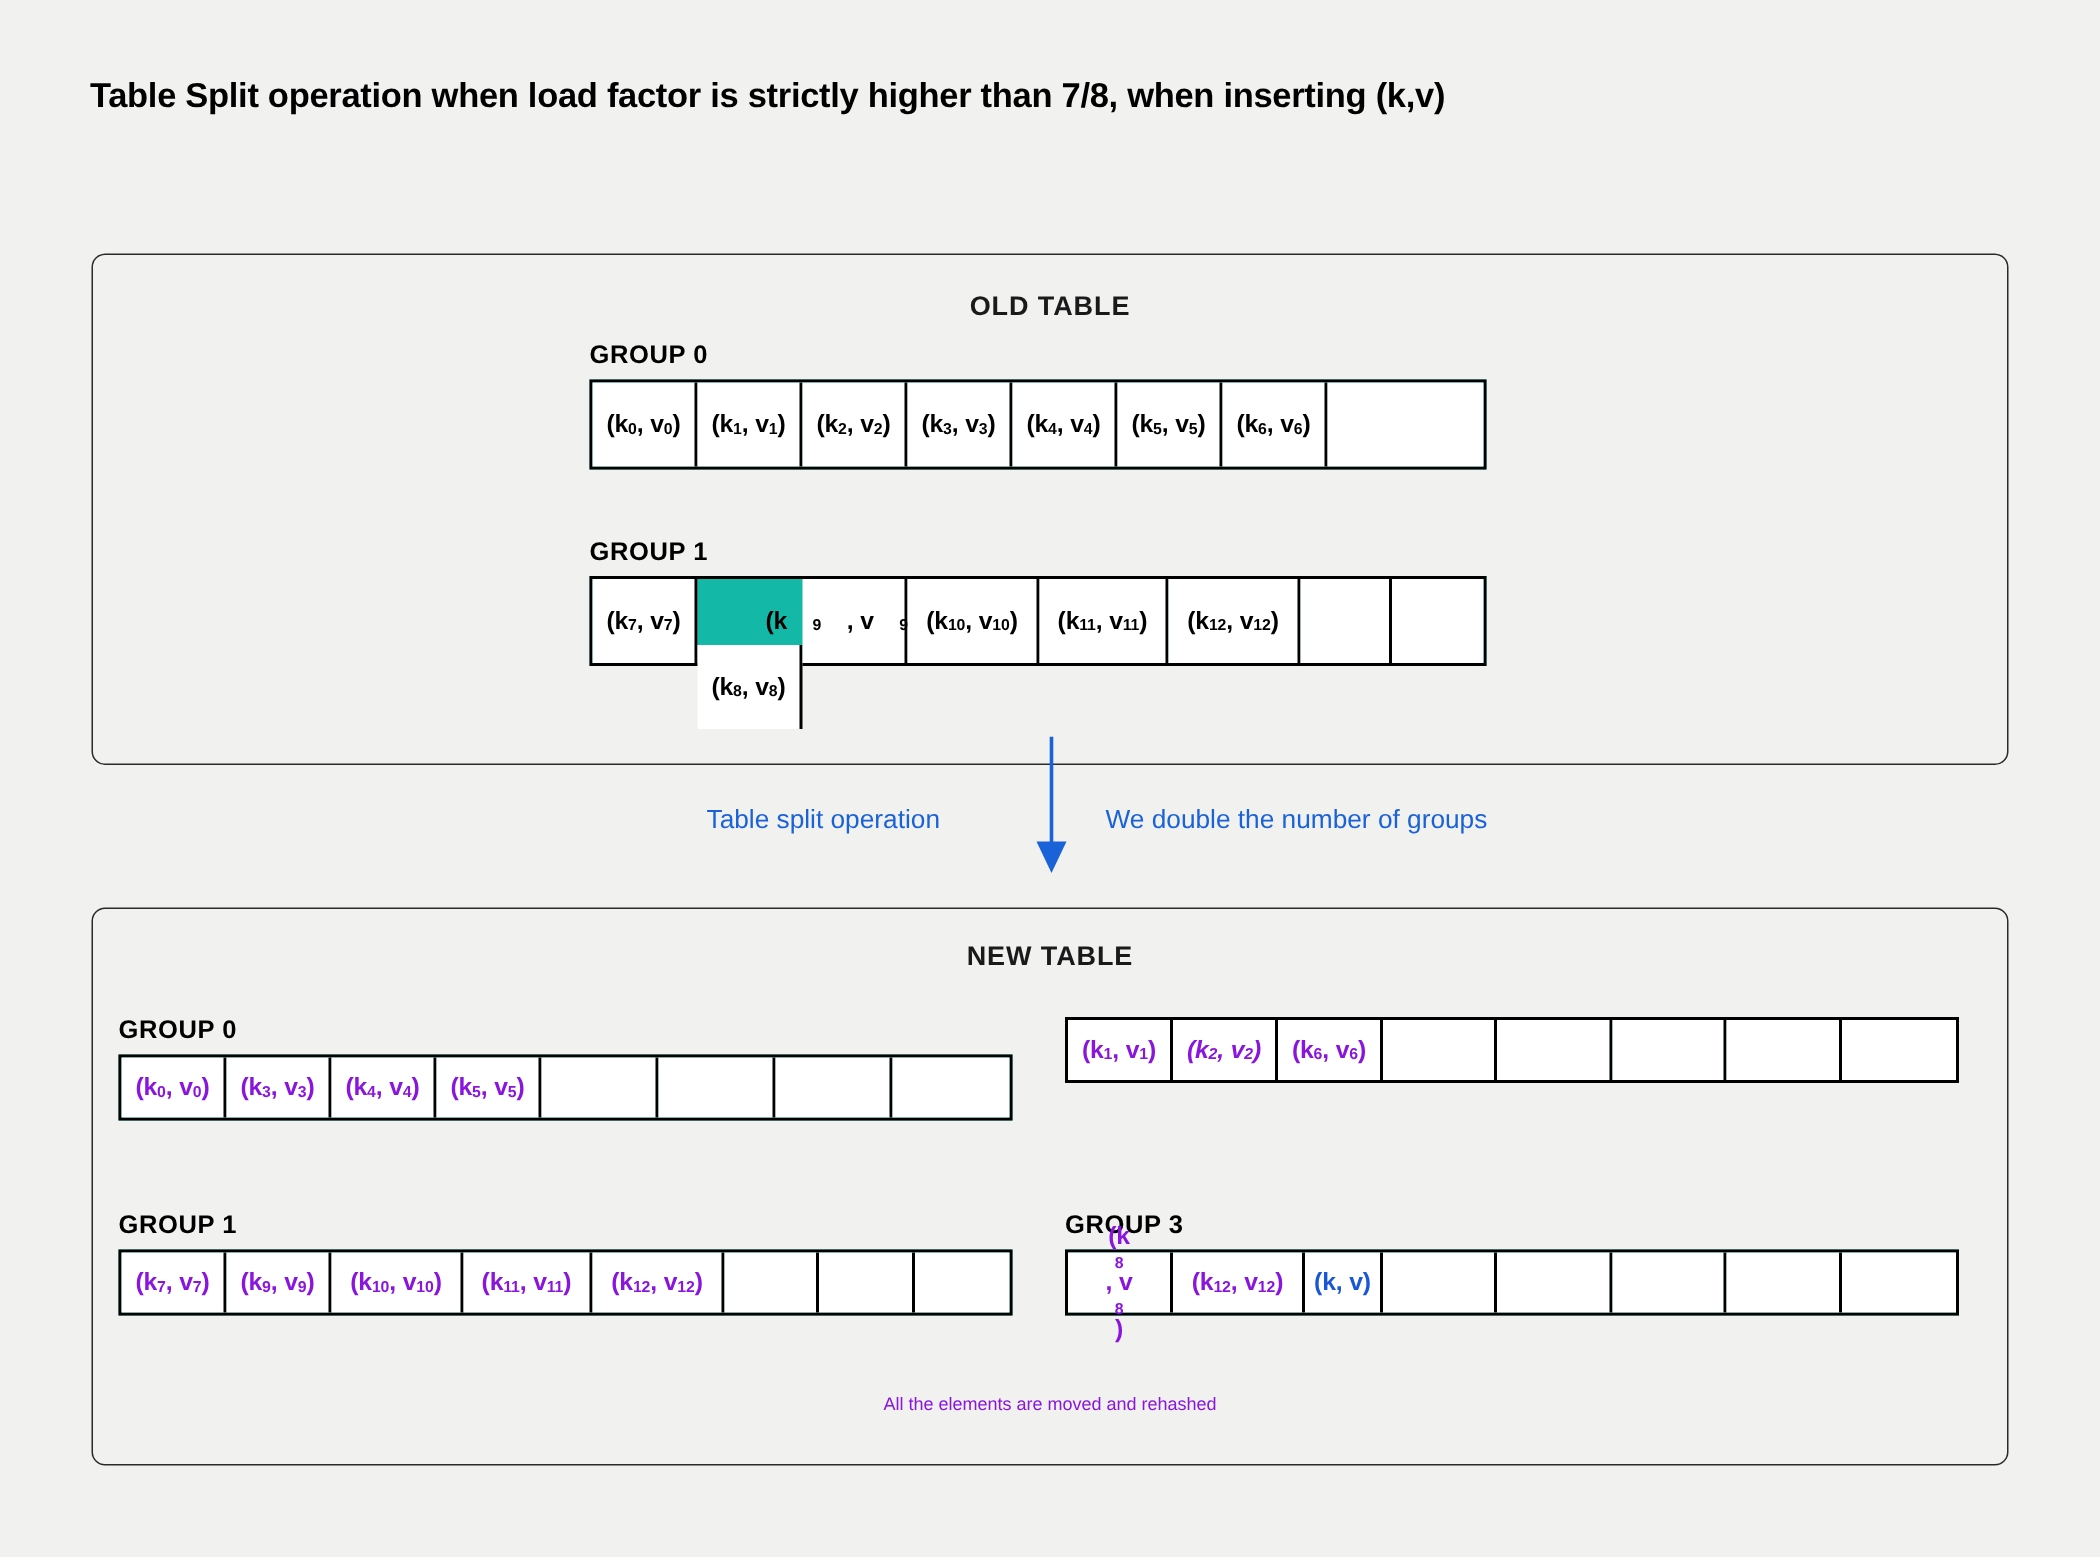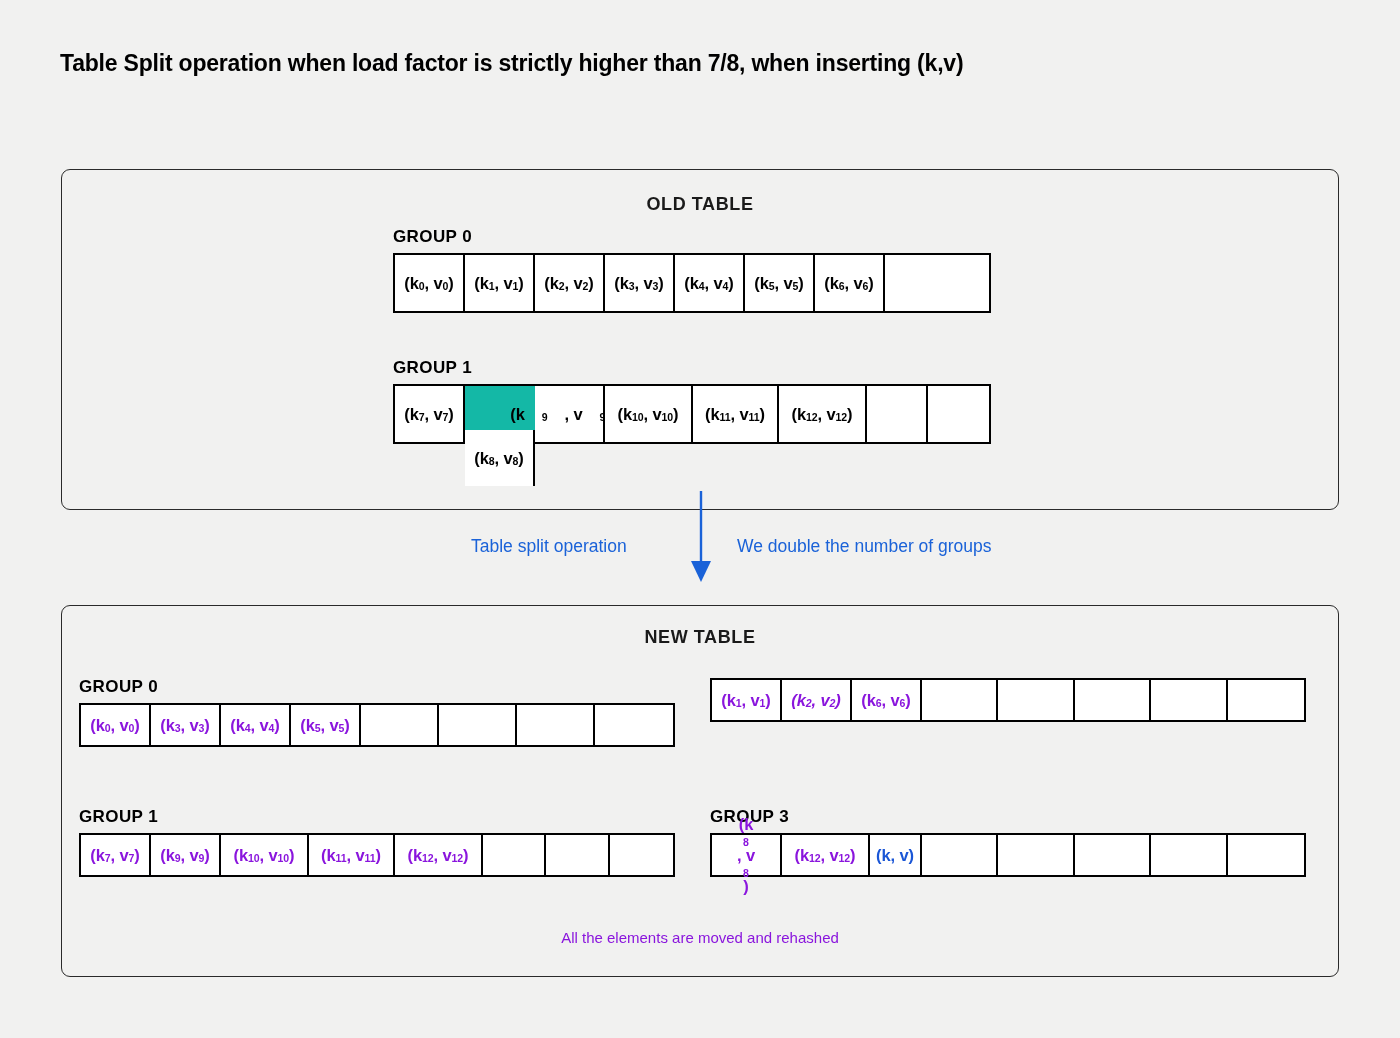--- a/index.html
+++ b/index.html
@@ -138,21 +138,21 @@
   #new-group-2 { left: 710px; top: 678px; }
   #new-group-1 { left: 79px;  top: 808px; }
   #new-group-3 { left: 710px; top: 808px; }
 
   #new-footnote {
     position: absolute;
     left: 0;
     top: 930px;
     width: 1400px;
     text-align: center;
-    font-size: 15px;
+    font-size: 12px;
     color: #8a15dd;
     line-height: 1;
   }
 </style>
 </head>
 <body>
 
 <div class="page-title">Table Split operation when load factor is strictly higher than 7/8, when inserting (k,v)</div>
 
 <div class="panel old" id="panel-old">

